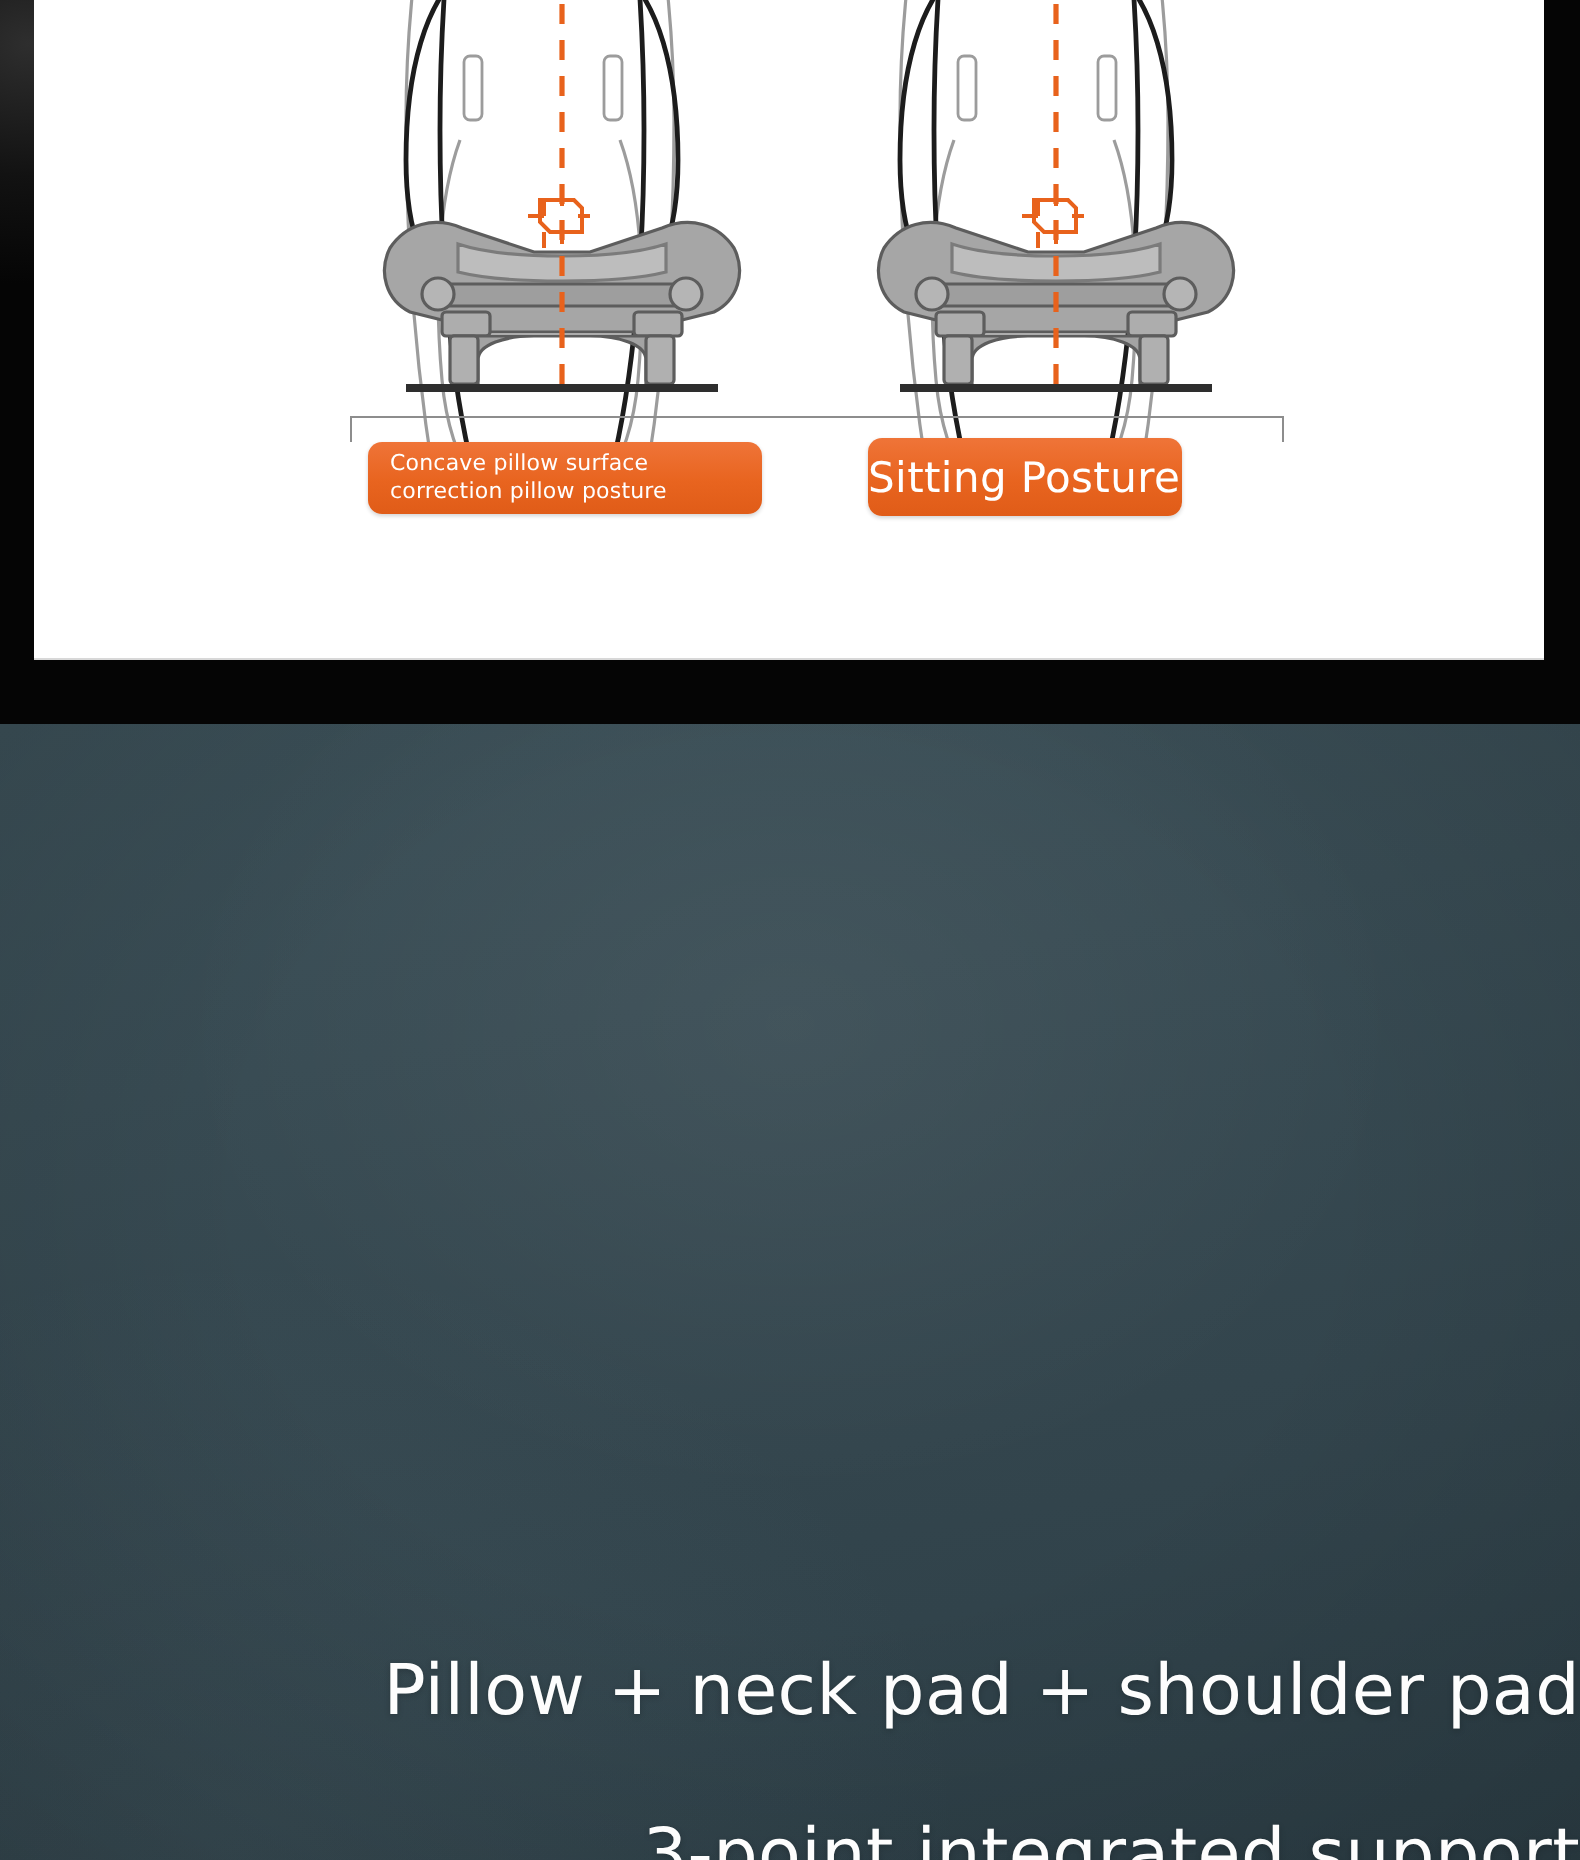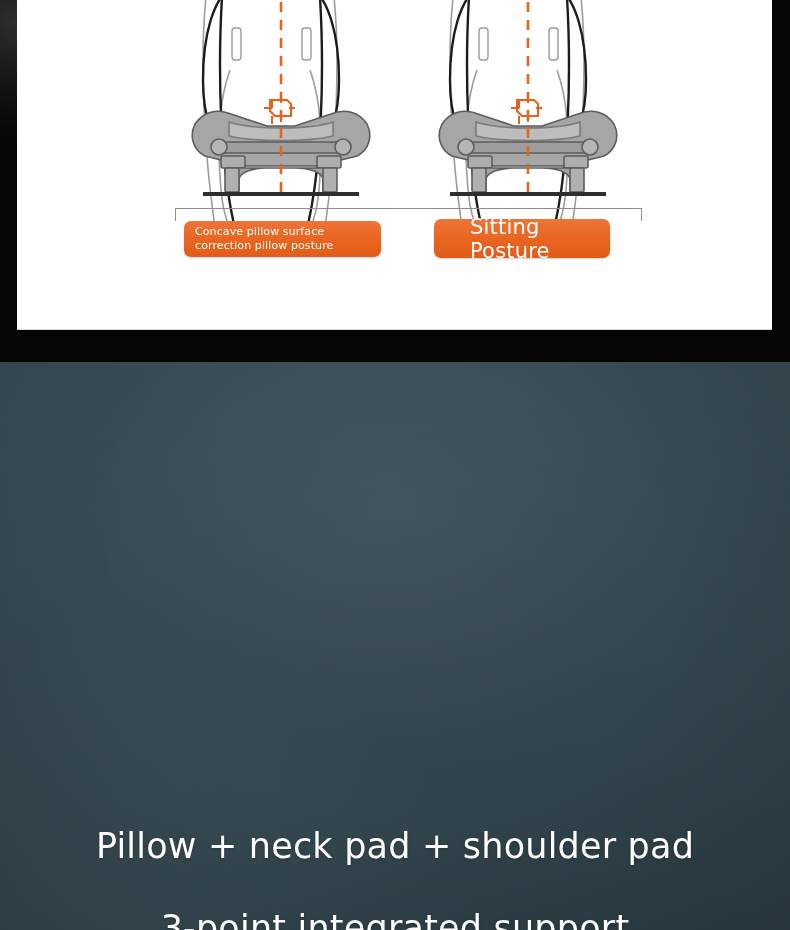--- a/index.html
+++ b/index.html
@@ -36,23 +36,23 @@
     display:flex; align-items:center;
     font-family:"DejaVu Sans", sans-serif;
   }
   #badge-concave{
     left:167px; top:281px; width:197px; height:36px;
     padding-left:11px;
     font-size:11px; line-height:14.5px; letter-spacing:.1px;
   }
   #badge-concave span{ display:block; }
   #badge-sitting{
-    left:417px; top:279px; width:176px; height:39px;
+    left:417px; top:279px; width:157px; height:39px;
     justify-content:flex-start;
-    font-size:21px; letter-spacing:.2px;padding-left:36px;
+    font-size:21px; letter-spacing:.2px;
   }
 
   
   #span-bracket{
     position:absolute; left:158px; top:268px; width:467px; height:13px;
     border:1.6px solid #8d8d8d; border-bottom:none;
   }
   
   #panel-base-rule{
     position:absolute; left:0; bottom:0; width:755px; height:1px; background:#d8d8d8;
@@ -70,21 +70,21 @@
       radial-gradient(ellipse 430px 330px at 395px 150px, rgba(255,255,255,.055) 0%, rgba(255,255,255,0) 72%),
       radial-gradient(ellipse 520px 420px at 120px 560px, rgba(120,150,160,.10) 0%, rgba(0,0,0,0) 70%),
       linear-gradient(170deg, #3b4f57 0%, #384b53 28%, #33454d 62%, #2d3f47 100%);
   }
   #teal-vignette{
     position:absolute; inset:0;
     background:radial-gradient(ellipse 600px 480px at 395px 230px, rgba(0,0,0,0) 45%, rgba(0,0,0,.16) 100%);
   }
 
   .h1line{
-    position:absolute; width:790px; text-align:center;
+    position:absolute; width:790px; text-align:right;
     color:#fdfdfd; font-weight:400; font-size:35px; letter-spacing:.2px;
     text-shadow:0 1px 3px rgba(0,0,0,.20);
   }
   #headline-1{ top:464px; }
   #headline-2{ top:546px; }
 </style>
 </head>
 <body>
 
 <div id="top-frame">

